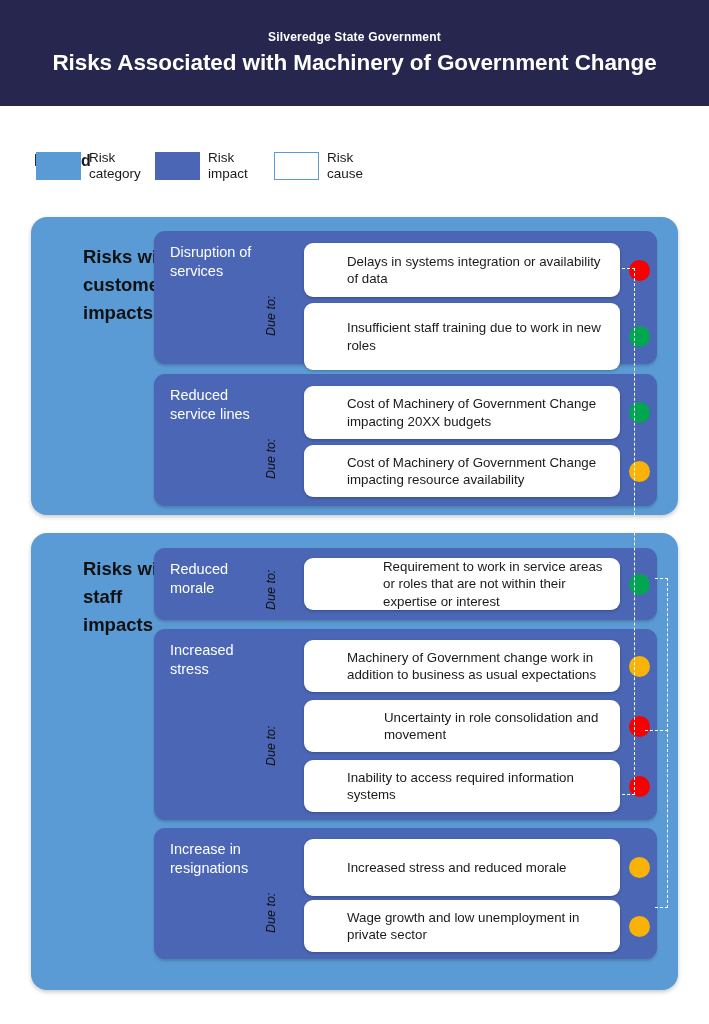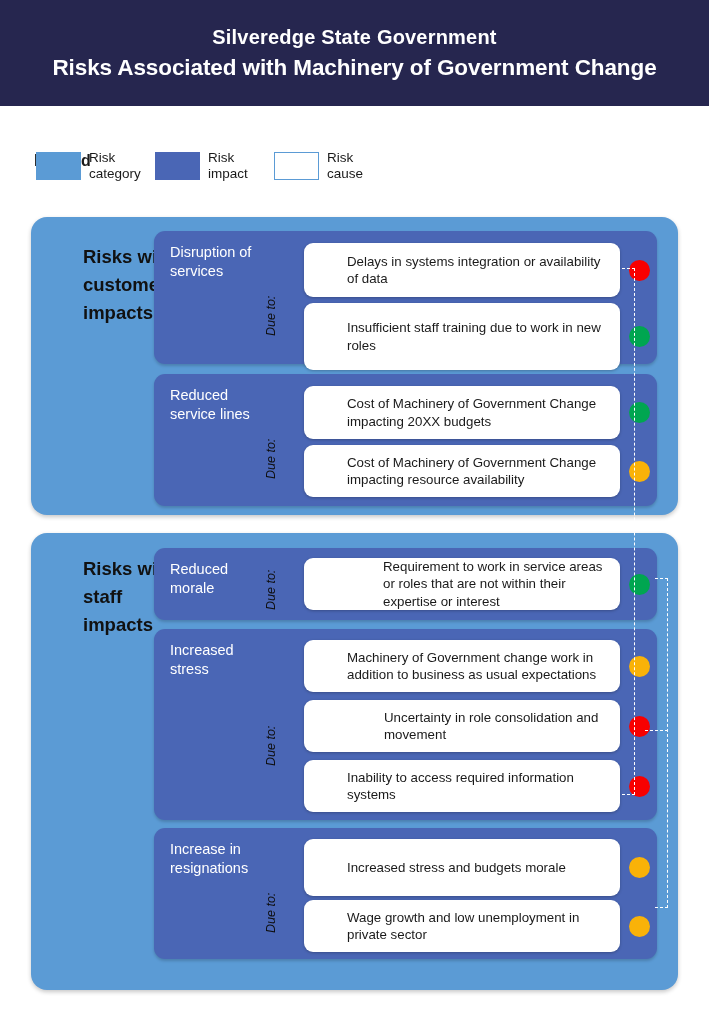--- a/index.html
+++ b/index.html
@@ -12,21 +12,21 @@
   #root { position: relative; width: 709px; height: 1024px; }
 
   
   .header {
     position: absolute; left: 0; top: 0; width: 709px; height: 106px;
     background: #26264f;
     display: flex; flex-direction: column;
     align-items: center; justify-content: center;
   }
   .header-org {
-    color: #ffffff; font-size: 20px; font-weight: bold;
+    color: #ffffff; font-size: 12px; font-weight: bold;
     letter-spacing: .2px; margin-bottom: 6px;
   }
   .header-title {
     color: #ffffff; font-size: 22.5px; font-weight: bold;
     letter-spacing: -.1px; white-space: nowrap;
   }
 
   
   .legend { position: absolute; left: 0; top: 106px; width: 709px; height: 106px; background:#fff; }
   .legend-title {
@@ -230,21 +230,21 @@
       <div class="cause" style="top:131px;height:52px;">
         <div class="cause-txt">Inability to access required information systems</div>
         <div class="cause-dot" style="background:#F80000;"></div>
       </div>
     </div>
 
     <div class="impact" style="top:295px;height:131px;">
       <div class="imp-label">Increase in resignations</div>
       <div class="due-to" style="top:105px;">Due to:</div>
       <div class="cause" style="top:11px;height:57px;">
-        <div class="cause-txt">Increased stress and budgets morale</div>
+        <div class="cause-txt">Increased stress and reduced morale</div>
         <div class="cause-dot" style="background:#F9B208;"></div>
       </div>
       <div class="cause" style="top:72px;height:52px;">
         <div class="cause-txt">Wage growth and low unemployment in private sector</div>
         <div class="cause-dot" style="background:#F9B208;"></div>
       </div>
     </div>
   </div>
 
   <div class="conn conn-h" style="left:622px;top:268px;width:13px;"></div>

